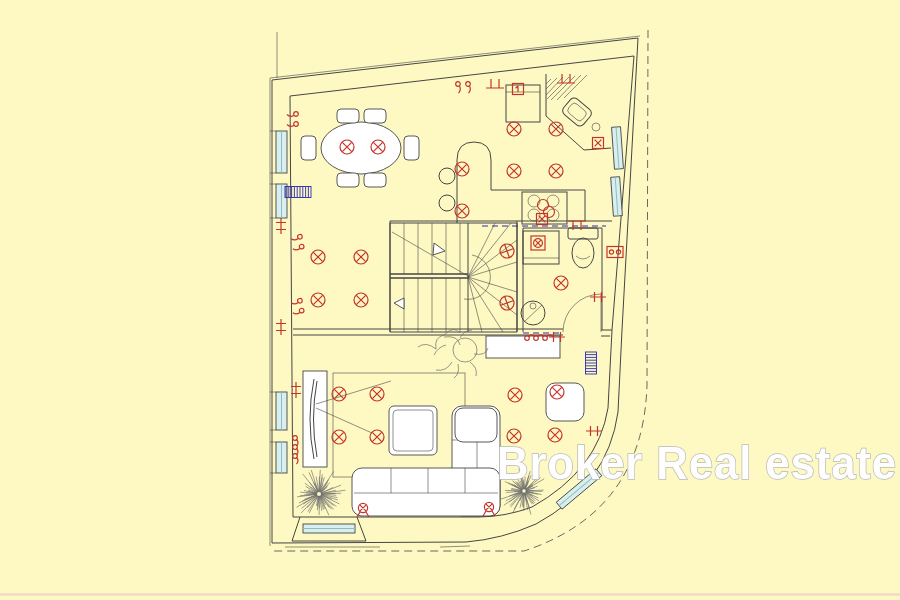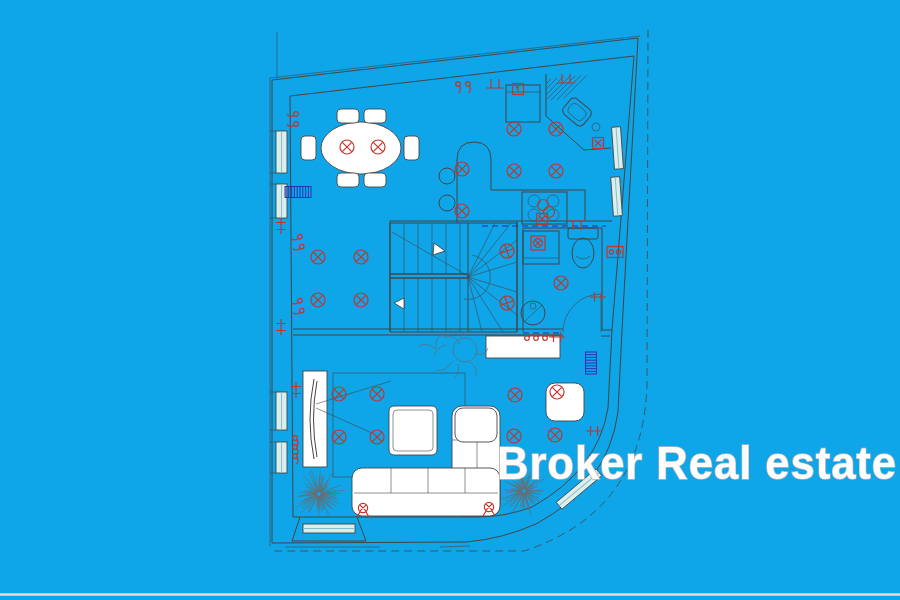--- a/index.html
+++ b/index.html
@@ -1,21 +1,21 @@
 <!DOCTYPE html>
 <html style="--line: #454545; --red: #c3342b; --navy: #2b2bb2; --window: #d9efef; --window-mid: #8fbcbc; --page-rule: #f2d8c6; --tree: #6a6a6a; --watermark-stroke: #b9b9b9; --watermark-fill: #fefefe;"><head>
 <meta charset="utf-8">
 <style>
   :root{
     --line:#454545; --red:#c3342b; --navy:#2b2bb2;
     --window:#d9efef; --window-mid:#8fbcbc; --page-rule:#f2d8c6;
     --tree:#6a6a6a; --watermark-stroke:#b9b9b9; --watermark-fill:#fefefe;
   }
   html,body{margin:0;padding:0;background:#fff;}
-  .stage{width:900px;height:600px;position:relative;background:#0ea5e9;overflow:hidden;
+  .stage{width:900px;height:600px;position:relative;background:#fef9c3;overflow:hidden;
          font-family:"Liberation Sans", sans-serif;}
   svg{display:block;}
   .ln{stroke:var(--line);fill:none;stroke-width:1;}
   .ln-thin{stroke:var(--line);fill:none;stroke-width:.7;opacity:.85;}
   .ln-bold{stroke:var(--line);fill:none;stroke-width:1.5;}
   .dash{stroke:var(--line);fill:none;stroke-width:.9;stroke-dasharray:8 5;opacity:.9;}
   .navy{stroke:var(--navy);fill:none;stroke-width:1.1;stroke-dasharray:6 4;}
   .red{stroke:var(--red);fill:none;stroke-width:1.2;}
   .furn{stroke:var(--line);fill:#fff;stroke-width:.9;}
   .win{fill:var(--window);stroke:var(--line);stroke-width:.9;}

